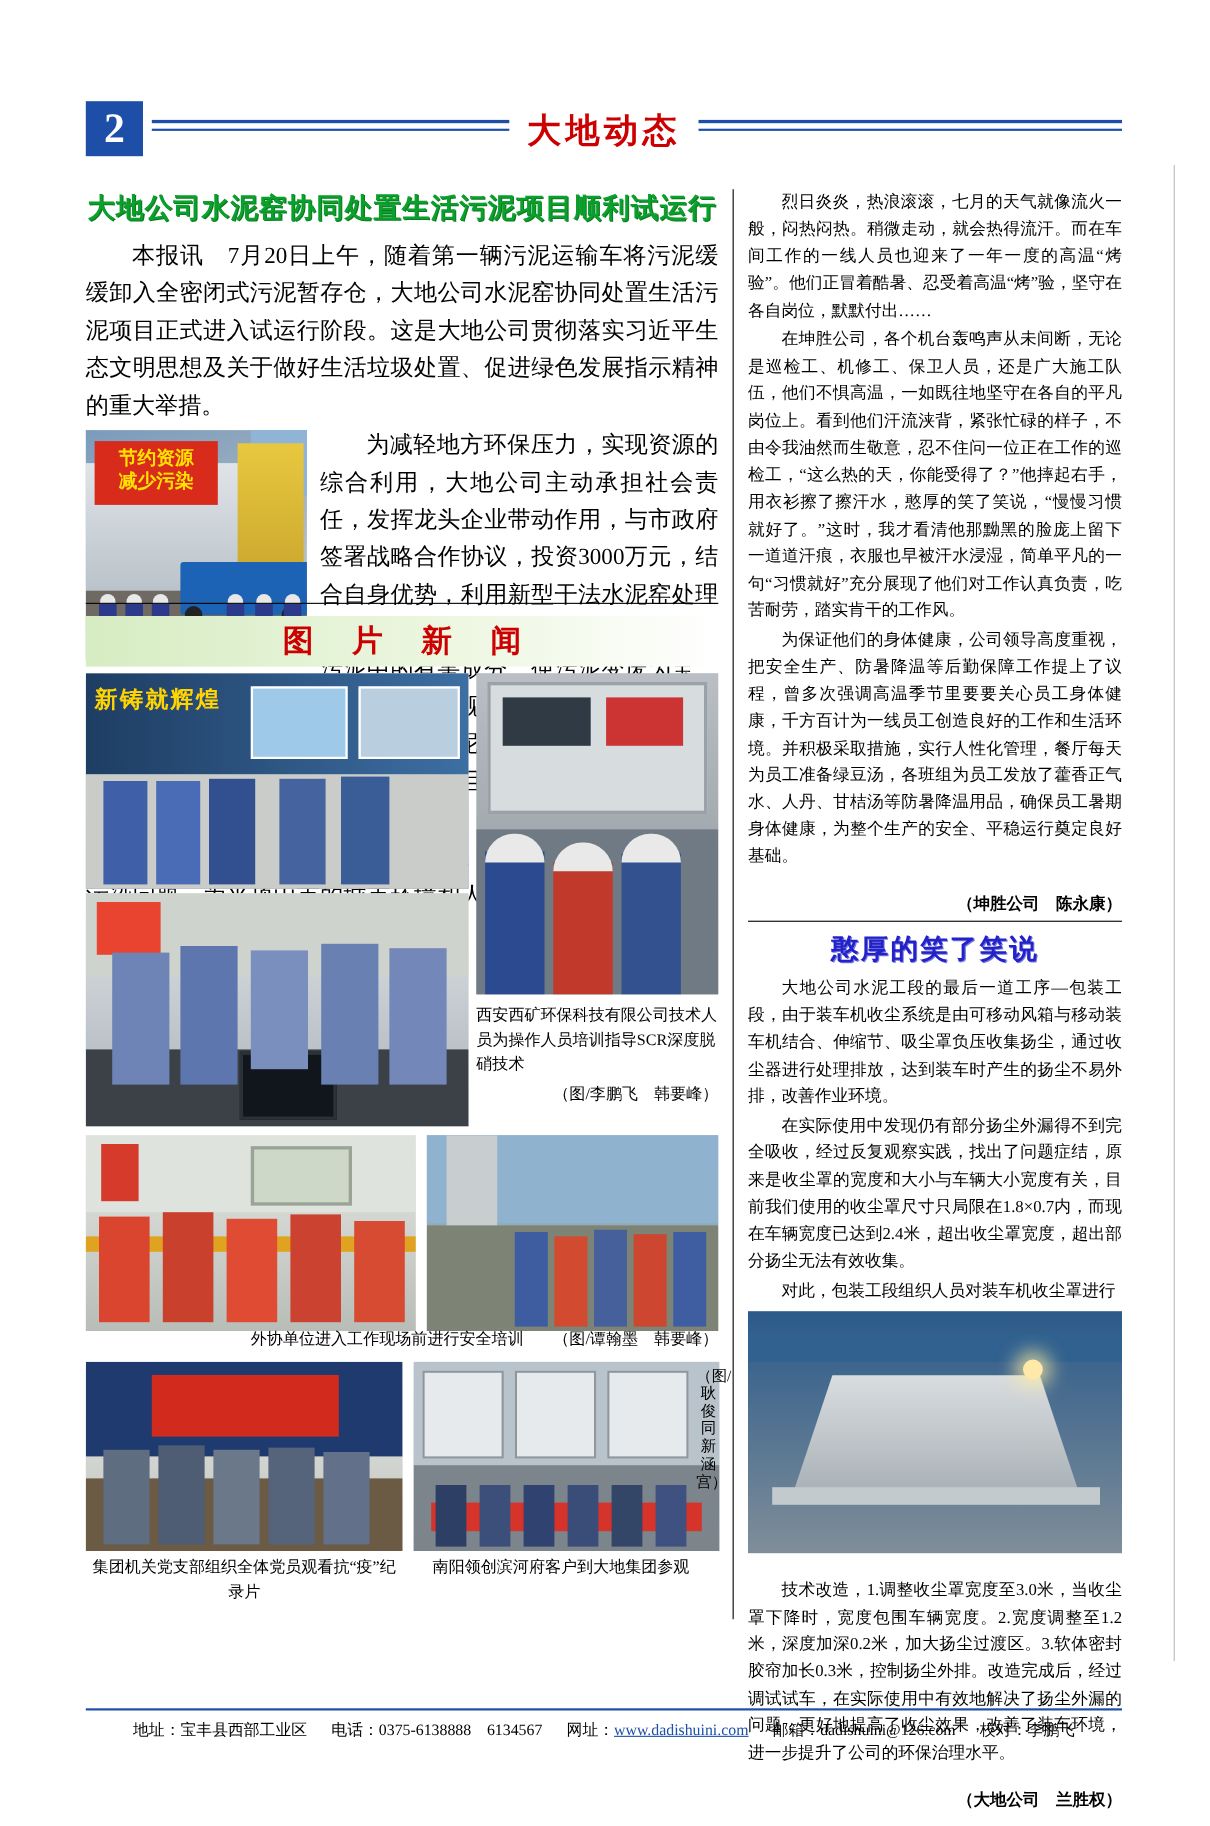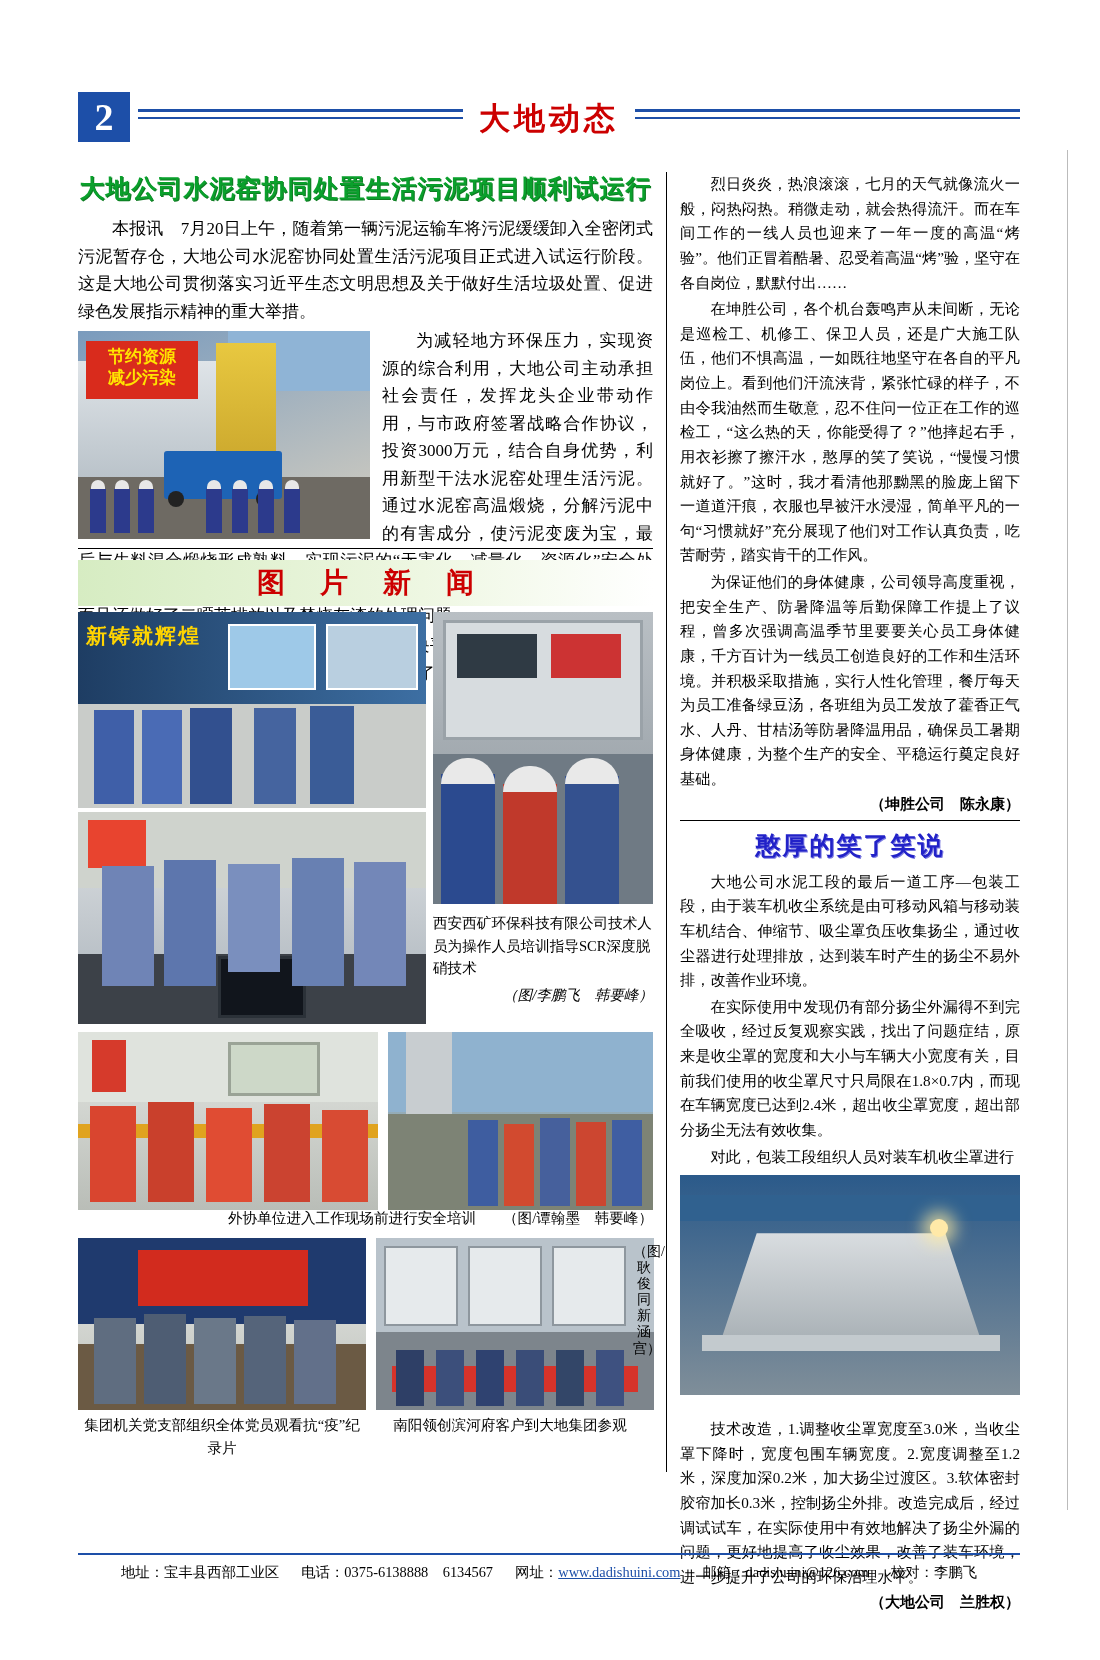--- a/index.html
+++ b/index.html
@@ -80,27 +80,27 @@
   .headline-1 {
     text-align:center;
     font-size:25px; font-weight:bold;
     color:#0aa02c;
     letter-spacing:1px;
     font-family:"Liberation Serif", serif;
     margin-bottom:10px;
     text-shadow:1px 1px 0 #0f7a22;
   }
   p.body {
-    font-size:17px; line-height:1.62; text-align:justify;
+    font-size:21px; line-height:1.62; text-align:justify;
     text-indent:2em; margin:0 0 2px 0;
     font-family:"Liberation Serif", serif;
   }
-  .sig { text-align:right; font-weight:bold; font-size:15px; margin-top:3px;}
+  .sig { text-align:right; font-weight:bold; font-size:15px; margin-top:20px;}
   .article-photo-1 {
-    float:left; width:292px; height:208px; margin:4px 12px 4px 0;
+    float:left; width:201px; height:208px; margin:4px 12px 4px 0;
     background:linear-gradient(160deg,#7a9bbd,#d6cfc0);
     position:relative; overflow:hidden;
   }
   .ph-banner {
     position:absolute; left:8px; top:10px; width:112px; height:58px;
     background:#d92b1c; color:#ffe400; font-size:17px; font-weight:bold;
     line-height:1.25; padding:5px 4px; text-align:center;
   }
   .ph-building {
     position:absolute; left:0; top:30px; width:150px; height:120px;
@@ -280,21 +280,21 @@
         <div style="position:absolute;left:140px;bottom:6px;width:88px;height:62px;background:#11151c;border:3px solid #2b3138;"></div>
         <div style="position:absolute;left:24px;top:54px;width:52px;height:120px;background:#6f84b6;"></div>
         <div style="position:absolute;left:86px;top:48px;width:52px;height:126px;background:#5d76ad;"></div>
         <div style="position:absolute;left:150px;top:52px;width:52px;height:108px;background:#7a8fbe;"></div>
         <div style="position:absolute;left:214px;top:46px;width:52px;height:128px;background:#6880b2;"></div>
         <div style="position:absolute;left:276px;top:50px;width:52px;height:124px;background:#7387b8;"></div>
       </div>
 
       <div style="position:absolute;right:0;top:300px;width:220px;">
         <div class="cap">西安西矿环保科技有限公司技术人员为操作人员培训指导SCR深度脱硝技术</div>
-        <div class="cap cap-r" style="margin-top:4px;font-style:italic;">（图/李鹏飞　韩要峰）</div>
+        <div class="cap cap-r" style="margin-top:4px;">（图/李鹏飞　韩要峰）</div>
       </div>
     </div>
 
     <div style="position:relative;width:575px;height:196px;margin-top:8px;">
       <div class="ph" style="position:absolute;left:0;top:0;width:300px;height:178px;background:linear-gradient(#e5e7e3,#b9bdb7);">
         <div style="position:absolute;left:0;top:0;width:300px;height:70px;background:#dfe3dd;"></div>
         <div style="position:absolute;left:14px;top:8px;width:34px;height:52px;background:#d63a2b;"></div>
         <div style="position:absolute;left:150px;top:10px;width:92px;height:54px;background:#cdd8c8;border:3px solid #9aa396;"></div>
         <div style="position:absolute;left:0;top:92px;width:300px;height:14px;background:#e0a31f;"></div>
         <div style="position:absolute;left:12px;top:74px;width:46px;height:96px;background:#d9452f;"></div>

